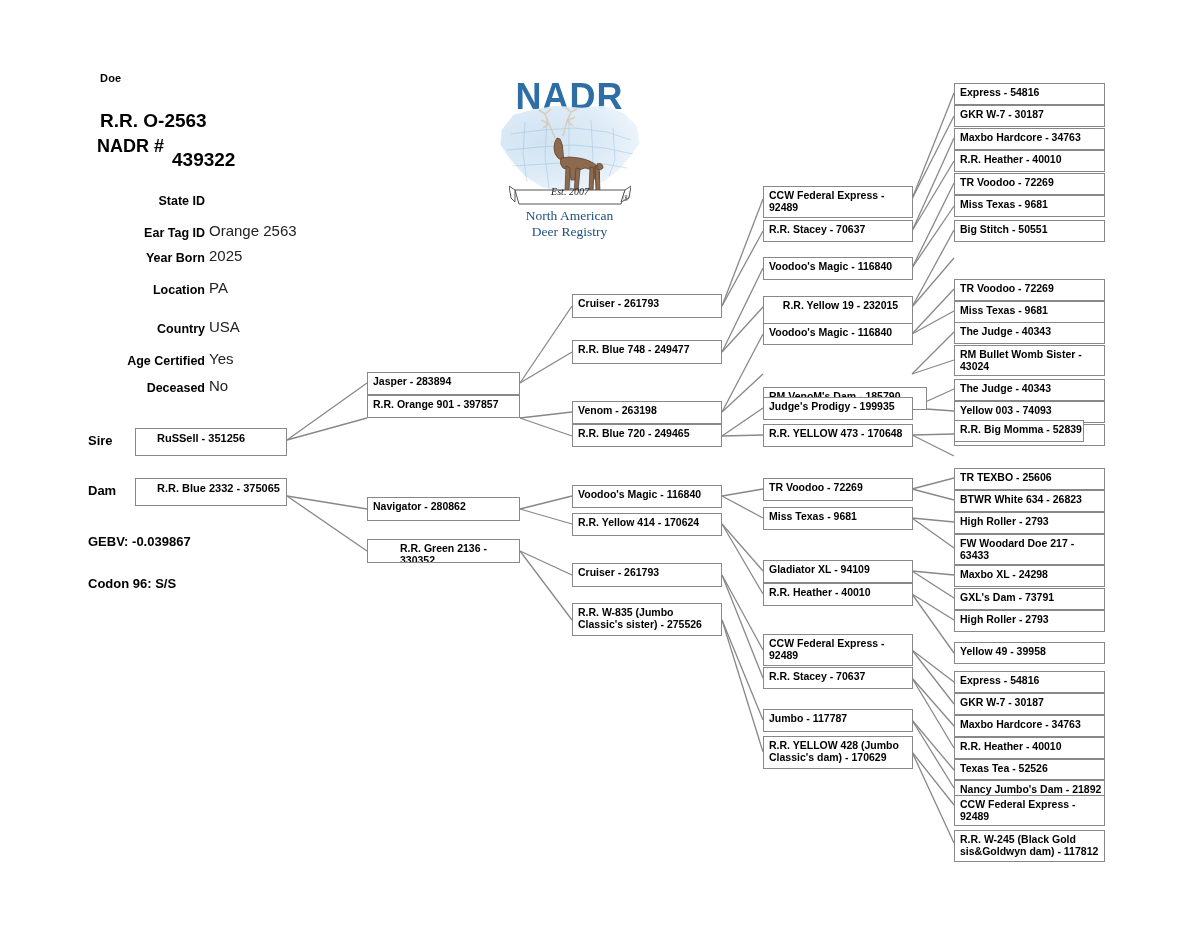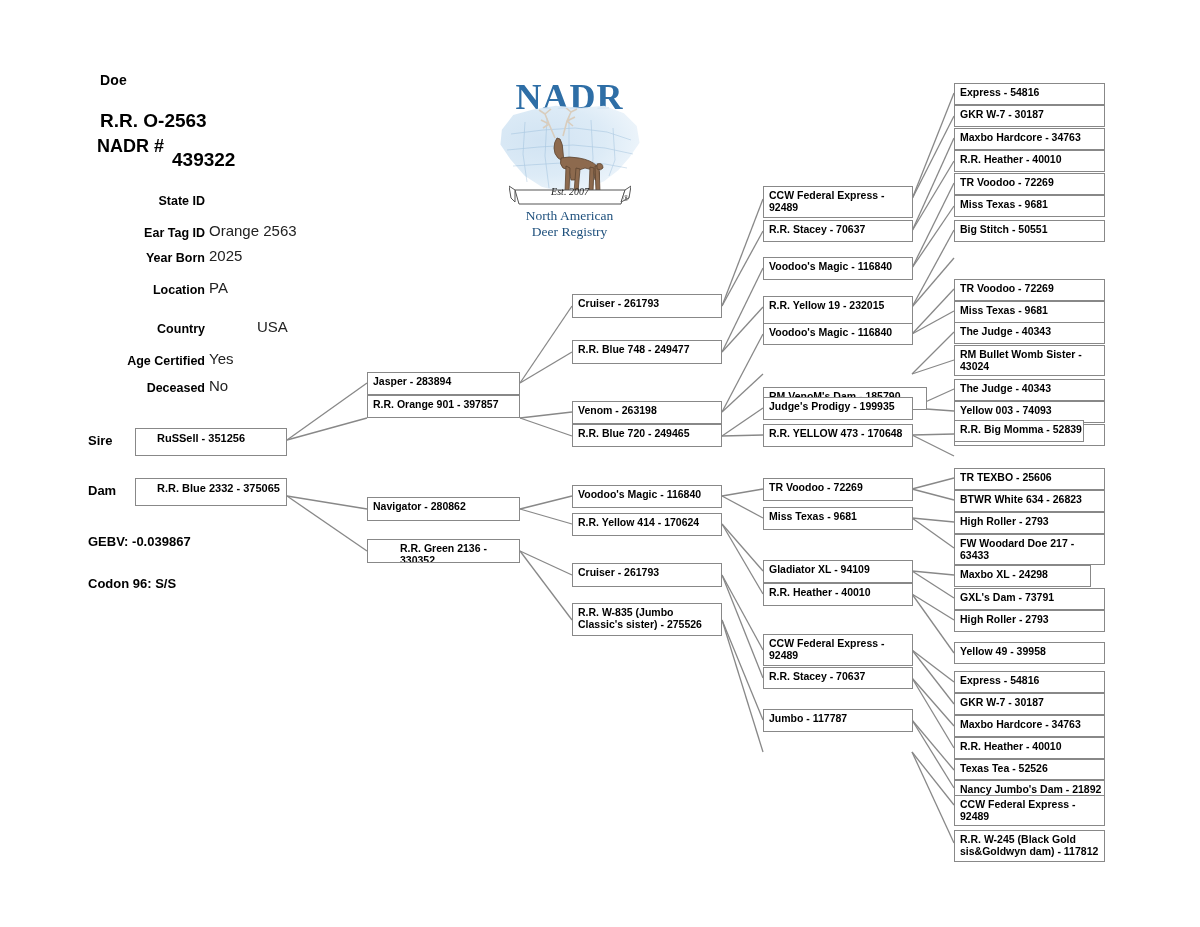--- a/index.html
+++ b/index.html
@@ -8,21 +8,21 @@
     width:1200px;height:927px;
     background:#ffffff;
     font-family:"Liberation Sans", sans-serif;
     color:#000;
     position:relative;
     overflow:hidden;
   }
   #sheet{position:absolute;left:0;top:0;width:1200px;height:927px;}
 
   
-  .hdr-doe{position:absolute;left:100px;top:72px;font-size:14px;font-weight:bold;letter-spacing:.2px;}
+  .hdr-doe{position:absolute;left:100px;top:72px;font-size:11px;font-weight:bold;letter-spacing:.2px;}
   .hdr-name{position:absolute;left:100px;top:110px;font-size:19px;font-weight:bold;}
   .hdr-nadr-lbl{position:absolute;left:97px;top:136px;font-size:18px;font-weight:bold;}
   .hdr-nadr-val{position:absolute;left:172px;top:149px;font-size:19px;font-weight:bold;}
 
   .field-lbl{position:absolute;font-size:12.5px;font-weight:bold;text-align:right;width:150px;left:55px;}
   .field-val{position:absolute;font-size:15px;left:209px;color:#222;}
 
   .foot-txt{position:absolute;left:88px;font-size:13px;font-weight:bold;}
 
   .side-lbl{position:absolute;font-size:13px;font-weight:bold;}
@@ -44,21 +44,21 @@
   .box.two{padding-top:3px;}
 
   
   svg#wires{position:absolute;left:0;top:0;width:1200px;height:927px;pointer-events:none;}
   svg#wires line{stroke:#888;stroke-width:1.3;}
 
   
   .logo{position:absolute;left:487px;top:72px;width:165px;height:170px;}
   .logo .nadr-word{
     position:absolute;left:0;top:4px;width:165px;text-align:center;
-    font-family:Liberation Serif, serif;font-size:36px;font-weight:bold;
+    font-family:Liberation Sans, sans-serif;font-size:36px;font-weight:bold;
     color:#2e6ea6;letter-spacing:1px;
   }
   .logo .map{
     position:absolute;left:12px;top:32px;width:142px;height:92px;
     background:
       radial-gradient(ellipse at 30% 40%, #cfe2f2 0%, #dbeaf6 45%, #eef5fb 75%, #ffffff 100%);
     clip-path:polygon(2% 28%,10% 12%,24% 6%,40% 2%,58% 4%,74% 2%,88% 10%,97% 24%,99% 42%,92% 58%,84% 72%,74% 84%,60% 93%,44% 96%,30% 90%,18% 78%,8% 60%,1% 44%);
     opacity:.95;
   }
   .logo .map-lines{position:absolute;left:12px;top:32px;width:142px;height:92px;opacity:.45;}
@@ -185,21 +185,21 @@
   <div class="field-lbl" style="top:226px;">Ear Tag ID</div>
   <div class="field-val" style="top:222px;">Orange 2563</div>
 
   <div class="field-lbl" style="top:251px;">Year Born</div>
   <div class="field-val" style="top:247px;">2025</div>
 
   <div class="field-lbl" style="top:283px;">Location</div>
   <div class="field-val" style="top:279px;">PA</div>
 
   <div class="field-lbl" style="top:322px;">Country</div>
-  <div class="field-val" style="top:318px;margin-left:48px;">USA</div>
+  <div class="field-val" style="top:318px;">USA</div>
 
   <div class="field-lbl" style="top:354px;">Age Certified</div>
   <div class="field-val" style="top:350px;">Yes</div>
 
   <div class="field-lbl" style="top:381px;">Deceased</div>
   <div class="field-val" style="top:377px;">No</div>
 
   <div class="side-lbl" style="left:88px;top:433px;">Sire</div>
   <div class="side-lbl" style="left:88px;top:483px;">Dam</div>
 
@@ -265,53 +265,54 @@
   <div class="box" style="left:572px;top:401px;width:150px;height:23px;">Venom - 263198</div>
   <div class="box" style="left:572px;top:424px;width:150px;height:23px;">R.R. Blue 720 - 249465</div>
   <div class="box" style="left:572px;top:485px;width:150px;height:23px;">Voodoo's Magic - 116840</div>
   <div class="box" style="left:572px;top:513px;width:150px;height:23px;">R.R. Yellow 414 - 170624</div>
   <div class="box" style="left:572px;top:563px;width:150px;height:24px;">Cruiser - 261793</div>
   <div class="box two" style="left:572px;top:603px;width:150px;height:33px;">R.R. W-835 (Jumbo Classic's sister) - 275526</div>
 
   <div class="box two" style="left:763px;top:186px;width:150px;height:32px;">CCW Federal Express - 92489</div>
   <div class="box" style="left:763px;top:220px;width:150px;height:22px;">R.R. Stacey - 70637</div>
   <div class="box" style="left:763px;top:257px;width:150px;height:23px;">Voodoo's Magic - 116840</div>
-  <div class="box" style="left:763px;top:296px;width:150px;height:36px;">R.R. Yellow 19 - 232015</div>
+  <div class="box" style="left:763px;top:296px;width:150px;height:36px;text-align:center;">R.R. Yellow 19 - 232015</div>
   <div class="box" style="left:763px;top:323px;width:150px;height:22px;">Voodoo's Magic - 116840</div>
   <div class="box" style="left:763px;top:363px;width:164px;height:23px;margin-top:24px;">RM VenoM's Dam - 185790</div>
   <div class="box" style="left:763px;top:397px;width:150px;height:23px;">Judge's Prodigy - 199935</div>
   <div class="box" style="left:763px;top:424px;width:150px;height:23px;">R.R. YELLOW 473 - 170648</div>
   <div class="box" style="left:763px;top:478px;width:150px;height:23px;">TR Voodoo - 72269</div>
   <div class="box" style="left:763px;top:507px;width:150px;height:23px;">Miss Texas - 9681</div>
   <div class="box" style="left:763px;top:560px;width:150px;height:23px;">Gladiator XL - 94109</div>
   <div class="box" style="left:763px;top:583px;width:150px;height:23px;">R.R. Heather - 40010</div>
   <div class="box two" style="left:763px;top:634px;width:150px;height:32px;">CCW Federal Express - 92489</div>
   <div class="box" style="left:763px;top:667px;width:150px;height:22px;">R.R. Stacey - 70637</div>
   <div class="box" style="left:763px;top:709px;width:150px;height:23px;">Jumbo - 117787</div>
+  <div class="box two" style="left:763px;top:736px;width:150px;height:33px;">R.R. YELLOW 428 (Jumbo Classic's dam) - 170629</div>
 
   <div class="box" style="left:954px;top:83px;width:151px;height:22px;">Express - 54816</div>
   <div class="box" style="left:954px;top:105px;width:151px;height:22px;">GKR W-7 - 30187</div>
   <div class="box" style="left:954px;top:128px;width:151px;height:22px;">Maxbo Hardcore - 34763</div>
   <div class="box" style="left:954px;top:150px;width:151px;height:22px;">R.R. Heather - 40010</div>
   <div class="box" style="left:954px;top:173px;width:151px;height:22px;">TR Voodoo - 72269</div>
   <div class="box" style="left:954px;top:195px;width:151px;height:22px;">Miss Texas - 9681</div>
   <div class="box" style="left:954px;top:220px;width:151px;height:22px;">Big Stitch - 50551</div>
   <div class="box" style="left:954px;top:279px;width:151px;height:22px;">TR Voodoo - 72269</div>
   <div class="box" style="left:954px;top:301px;width:151px;height:22px;">Miss Texas - 9681</div>
   <div class="box" style="left:954px;top:322px;width:151px;height:22px;">The Judge - 40343</div>
   <div class="box two" style="left:954px;top:345px;width:151px;height:31px;">RM Bullet Womb Sister - 43024</div>
   <div class="box" style="left:954px;top:379px;width:151px;height:22px;">The Judge - 40343</div>
   <div class="box" style="left:954px;top:401px;width:151px;height:22px;">Yellow 003 - 74093</div>
   <div class="box" style="left:954px;top:424px;width:151px;height:22px;">Jumbo - 117787</div>
   <div class="box" style="left:954px;top:420px;width:130px;height:22px;">R.R. Big Momma - 52839</div>
   <div class="box" style="left:954px;top:468px;width:151px;height:22px;">TR TEXBO - 25606</div>
   <div class="box" style="left:954px;top:490px;width:151px;height:22px;">BTWR White 634 - 26823</div>
   <div class="box" style="left:954px;top:512px;width:151px;height:22px;">High Roller - 2793</div>
   <div class="box two" style="left:954px;top:534px;width:151px;height:31px;">FW Woodard Doe 217 - 63433</div>
-  <div class="box" style="left:954px;top:565px;width:137px;height:22px;">Maxbo XL - 24298</div>
+  <div class="box" style="left:954px;top:565px;width:151px;height:22px;">Maxbo XL - 24298</div>
   <div class="box" style="left:954px;top:588px;width:151px;height:22px;">GXL's Dam - 73791</div>
   <div class="box" style="left:954px;top:610px;width:151px;height:22px;">High Roller - 2793</div>
   <div class="box" style="left:954px;top:642px;width:151px;height:22px;">Yellow 49 - 39958</div>
   <div class="box" style="left:954px;top:671px;width:151px;height:22px;">Express - 54816</div>
   <div class="box" style="left:954px;top:693px;width:151px;height:22px;">GKR W-7 - 30187</div>
   <div class="box" style="left:954px;top:715px;width:151px;height:22px;">Maxbo Hardcore - 34763</div>
   <div class="box" style="left:954px;top:737px;width:151px;height:22px;">R.R. Heather - 40010</div>
   <div class="box" style="left:954px;top:759px;width:151px;height:21px;">Texas Tea - 52526</div>
   <div class="box" style="left:954px;top:780px;width:151px;height:21px;">Nancy Jumbo's Dam - 21892</div>
   <div class="box two" style="left:954px;top:795px;width:151px;height:31px;">CCW Federal Express - 92489</div>

